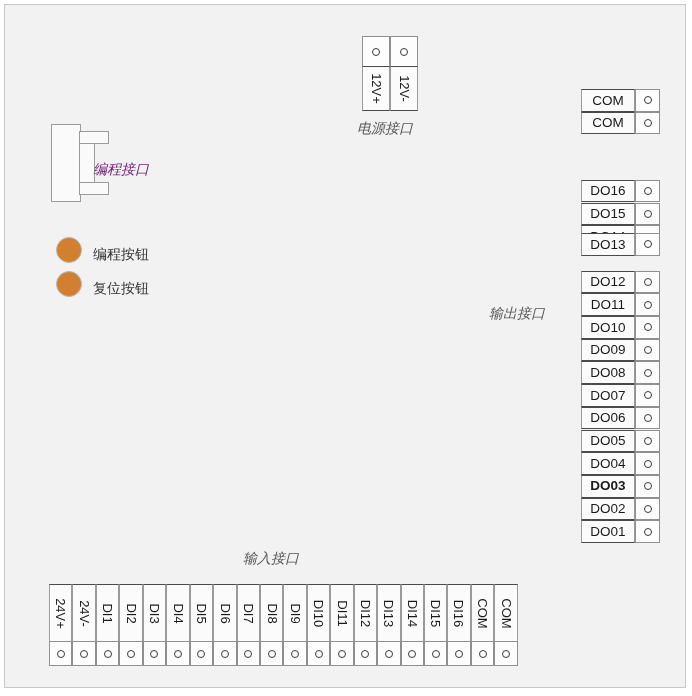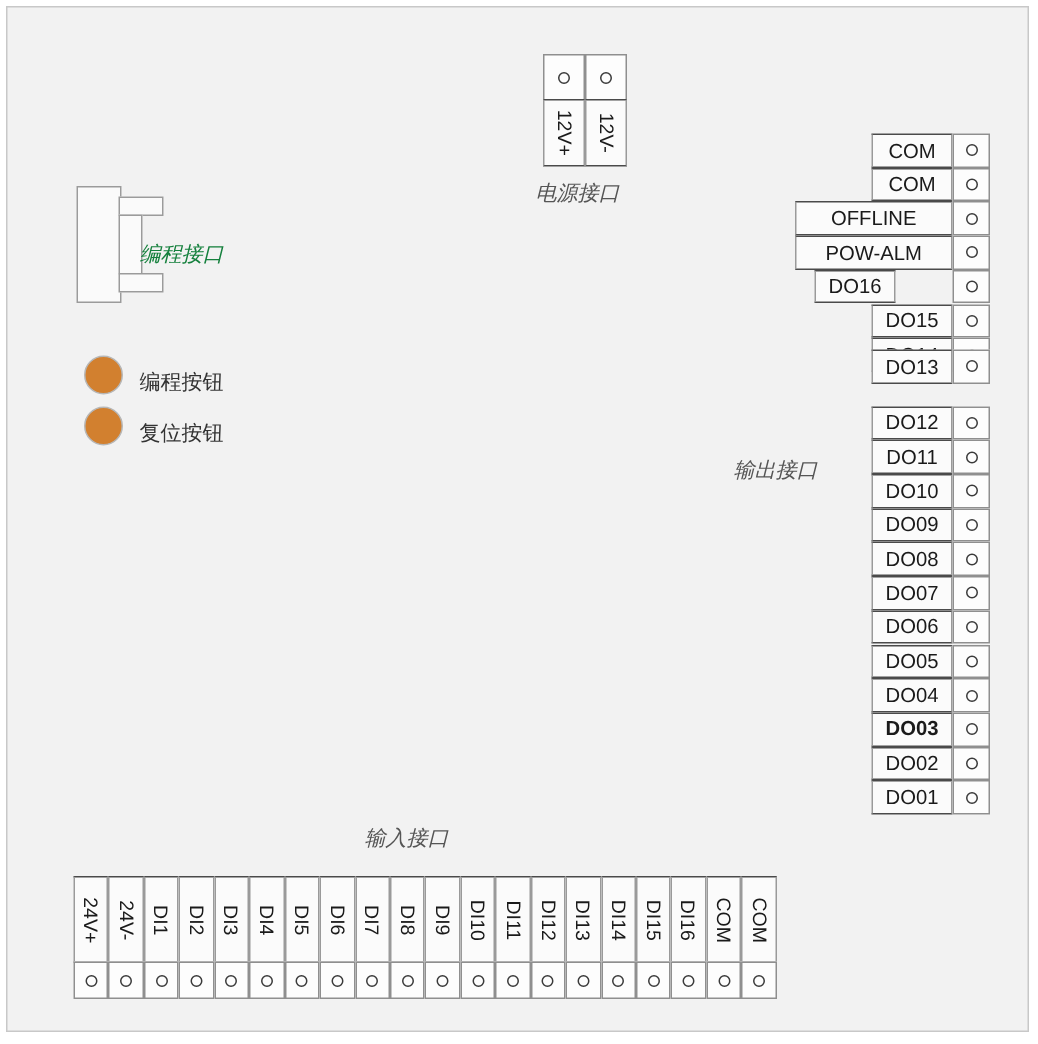--- a/index.html
+++ b/index.html
@@ -234,21 +234,21 @@
     </div>
   </div>
   <div class="cap" style="left:352px; top:115px;">电源接口</div>
 
   <div id="prog-port">
     <div class="body"></div>
     <div class="tab top"></div>
     <div class="slot"></div>
     <div class="tab bottom"></div>
   </div>
-  <div class="cap" style="left:88px; top:156px; color:#15803d;">编程接口</div>
+  <div class="cap" style="left:88px; top:156px; color:#701a75;">编程接口</div>
 
   <div class="btn-dot" style="left: 51px; top: 232px; background: rgb(210, 128, 47);"></div>
   <div class="btn-label" style="left:88px; top:241px;">编程按钮</div>
 
   <div class="btn-dot" style="left: 51px; top: 266px; background: rgb(210, 128, 47);"></div>
   <div class="btn-label" style="left:88px; top:275px;">复位按钮</div>
 
   <div id="output-block">
       <div class="orow" style="top: 0px;">
         <div class="cell">
@@ -259,37 +259,21 @@
         </div>
       </div>
       <div class="orow" style="top: 22.7px;">
         <div class="cell">
           <span>COM</span>
         </div>
         <div class="hole">
           <i></i>
         </div>
       </div>
-      <div class="orow wide" style="top: 45.4px;">
-        <div class="cell">
-          <span>OFFLINE</span>
-        </div>
-        <div class="hole">
-          <i></i>
-        </div>
-      </div>
-      <div class="orow wide" style="top: 68.1px;">
-        <div class="cell">
-          <span>POW-ALM</span>
-        </div>
-        <div class="hole">
-          <i></i>
-        </div>
-      </div>
-      <div class="orow" style="top: 90.8px; gap: 38px;">
+      <div class="orow" style="top: 90.8px;">
         <div class="cell">
           <span>DO16</span>
         </div>
         <div class="hole">
           <i></i>
         </div>
       </div>
       <div class="orow" style="top: 113.5px;">
         <div class="cell">
           <span>DO15</span>

